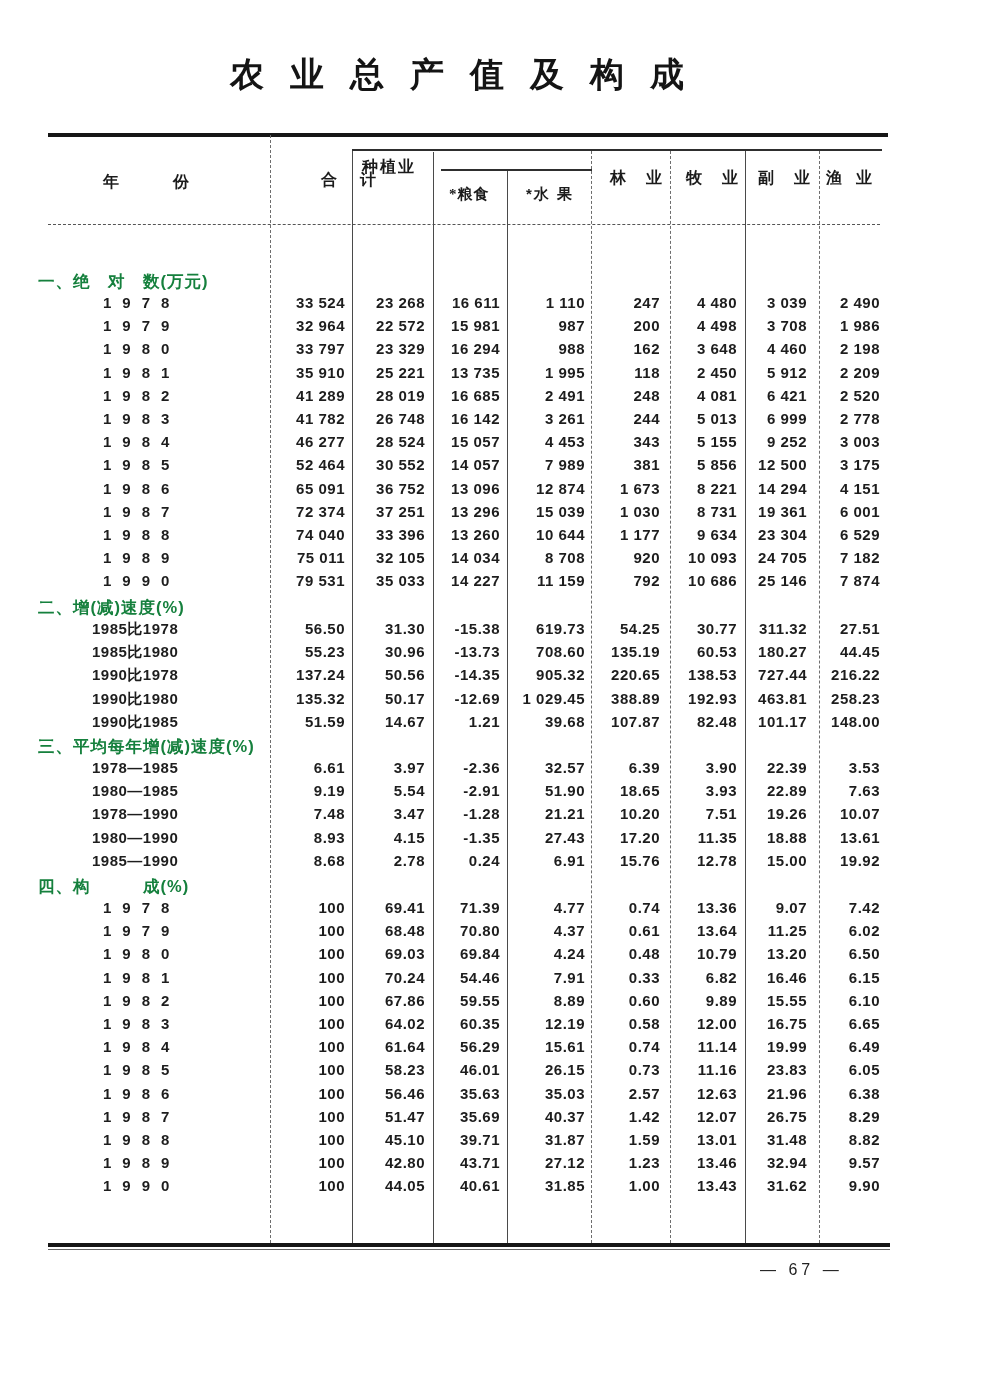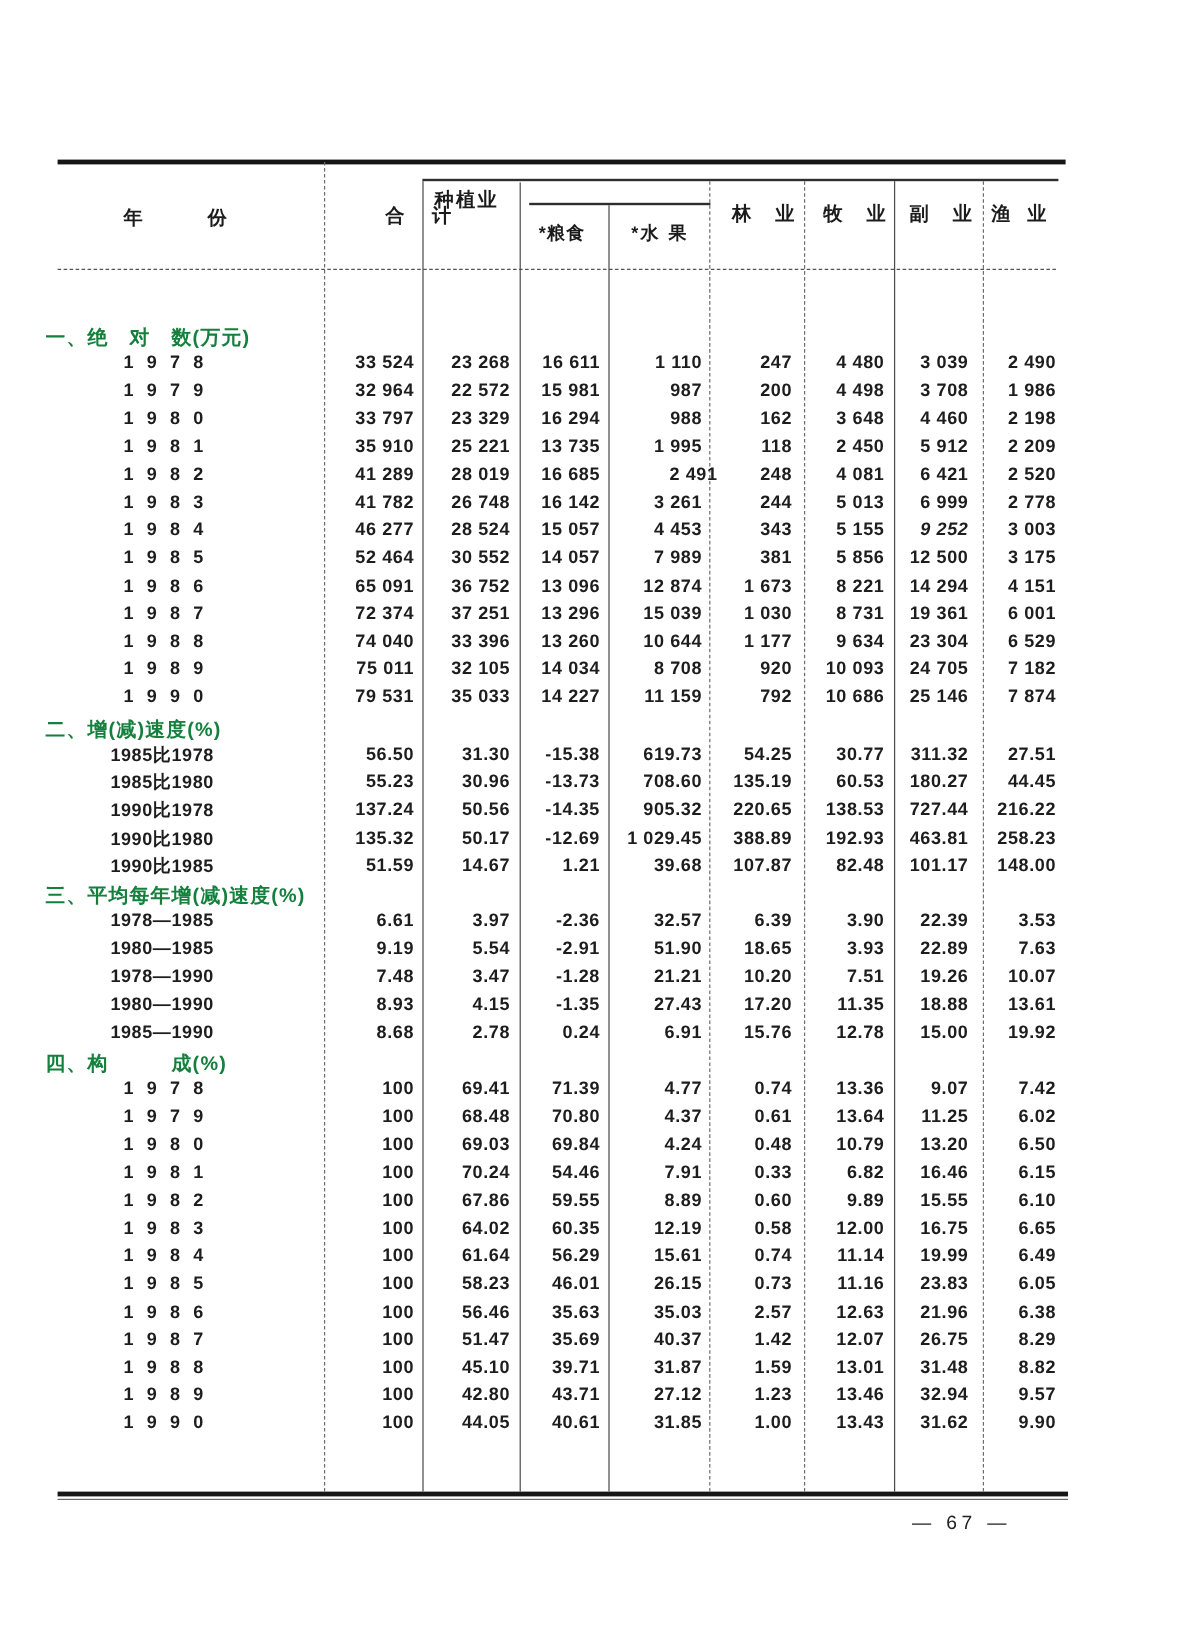--- a/index.html
+++ b/index.html
@@ -37,21 +37,21 @@
   .v4{left:507px;top:171px;height:1072px;}
   .v5{left:591px;top:151px;height:1092px;}
   .v6{left:670px;top:151px;height:1092px;}
   .v7{left:745px;top:151px;height:1092px;}
   .v8{left:819px;top:151px;height:1092px;}
   
   .h{position:absolute;font-size:16px;font-weight:600;color:#1b1b1b;white-space:nowrap;}
   .h-year{left:103px;top:172px;letter-spacing:54px;}
   .h-total{left:284px;top:170px;letter-spacing:23px;margin-left:37px;}
   .h-plant{left:362px;top:157px;letter-spacing:2px;}
-  .h-grain{left:449px;top:185px;font-size:15px;letter-spacing:1px;}
+  .h-grain{left:449px;top:185px;font-size:15px;letter-spacing:1px;font-family:Liberation Serif, serif;}
   .h-fruit{left:526px;top:185px;font-size:15px;letter-spacing:2px;}
   .h-forest{left:610px;top:168px;letter-spacing:20px;}
   .h-husb{left:686px;top:168px;letter-spacing:20px;}
   .h-side{left:758px;top:168px;letter-spacing:20px;}
   .h-fish{left:826px;top:168px;letter-spacing:14px;}
   
   .sec-title{
     position:absolute;left:38px;font-size:16.5px;font-weight:700;
     color:#15803d;white-space:pre;letter-spacing:1px;
   }
@@ -64,20 +64,21 @@
     font-weight:600;letter-spacing:0.5px;color:#1d1d1d;
   }
   
   .pageno{position:absolute;left:760px;top:1261px;font-size:16px;letter-spacing:4px;color:#222;}
 </style>
 </head>
 <body>
 
 <div class="page">
 
+  <div class="title">农业总产值及构成</div>
 
   <div class="rule rule-top"></div>
   <div class="rule rule-grouptop"></div>
   <div class="rule rule-subcol"></div>
   <div class="rule rule-headbottom"></div>
   <div class="rule rule-bottom"></div>
   <div class="rule rule-bottom2"></div>
 
   <div class="vline v1 v-dash"></div>
   <div class="vline v2 v-solid"></div>
@@ -142,21 +143,21 @@
         <span class="cell" style="right: 228px;">118</span>
         <span class="cell" style="right: 151px;">2 450</span>
         <span class="cell" style="right: 81px;">5 912</span>
         <span class="cell" style="right: 8px;">2 209</span>
       </div>
       <div class="row" style="top: 386.8px;">
         <span class="rlabel year">1982</span>
         <span class="cell" style="right: 543px;">41 289</span>
         <span class="cell" style="right: 463px;">28 019</span>
         <span class="cell" style="right: 388px;">16 685</span>
-        <span class="cell" style="right: 290px;">2 491</span>
+        <span class="cell" style="right: 303px;">2 491</span>
         <span class="cell" style="right: 228px;">248</span>
         <span class="cell" style="right: 151px;">4 081</span>
         <span class="cell" style="right: 81px;">6 421</span>
         <span class="cell" style="right: 8px;">2 520</span>
       </div>
       <div class="row" style="top: 410px;">
         <span class="rlabel year">1983</span>
         <span class="cell" style="right: 543px;">41 782</span>
         <span class="cell" style="right: 463px;">26 748</span>
         <span class="cell" style="right: 388px;">16 142</span>
@@ -167,21 +168,21 @@
         <span class="cell" style="right: 8px;">2 778</span>
       </div>
       <div class="row" style="top: 433.2px;">
         <span class="rlabel year">1984</span>
         <span class="cell" style="right: 543px;">46 277</span>
         <span class="cell" style="right: 463px;">28 524</span>
         <span class="cell" style="right: 388px;">15 057</span>
         <span class="cell" style="right: 303px;">4 453</span>
         <span class="cell" style="right: 228px;">343</span>
         <span class="cell" style="right: 151px;">5 155</span>
-        <span class="cell" style="right: 81px; font-style: italic;">9 252</span>
+        <span class="cell" style="right: 81px;">9 252</span>
         <span class="cell" style="right: 8px;">3 003</span>
       </div>
       <div class="row" style="top: 456.4px;">
         <span class="rlabel year">1985</span>
         <span class="cell" style="right: 543px;">52 464</span>
         <span class="cell" style="right: 463px;">30 552</span>
         <span class="cell" style="right: 388px;">14 057</span>
         <span class="cell" style="right: 303px;">7 989</span>
         <span class="cell" style="right: 228px;">381</span>
         <span class="cell" style="right: 151px;">5 856</span>

